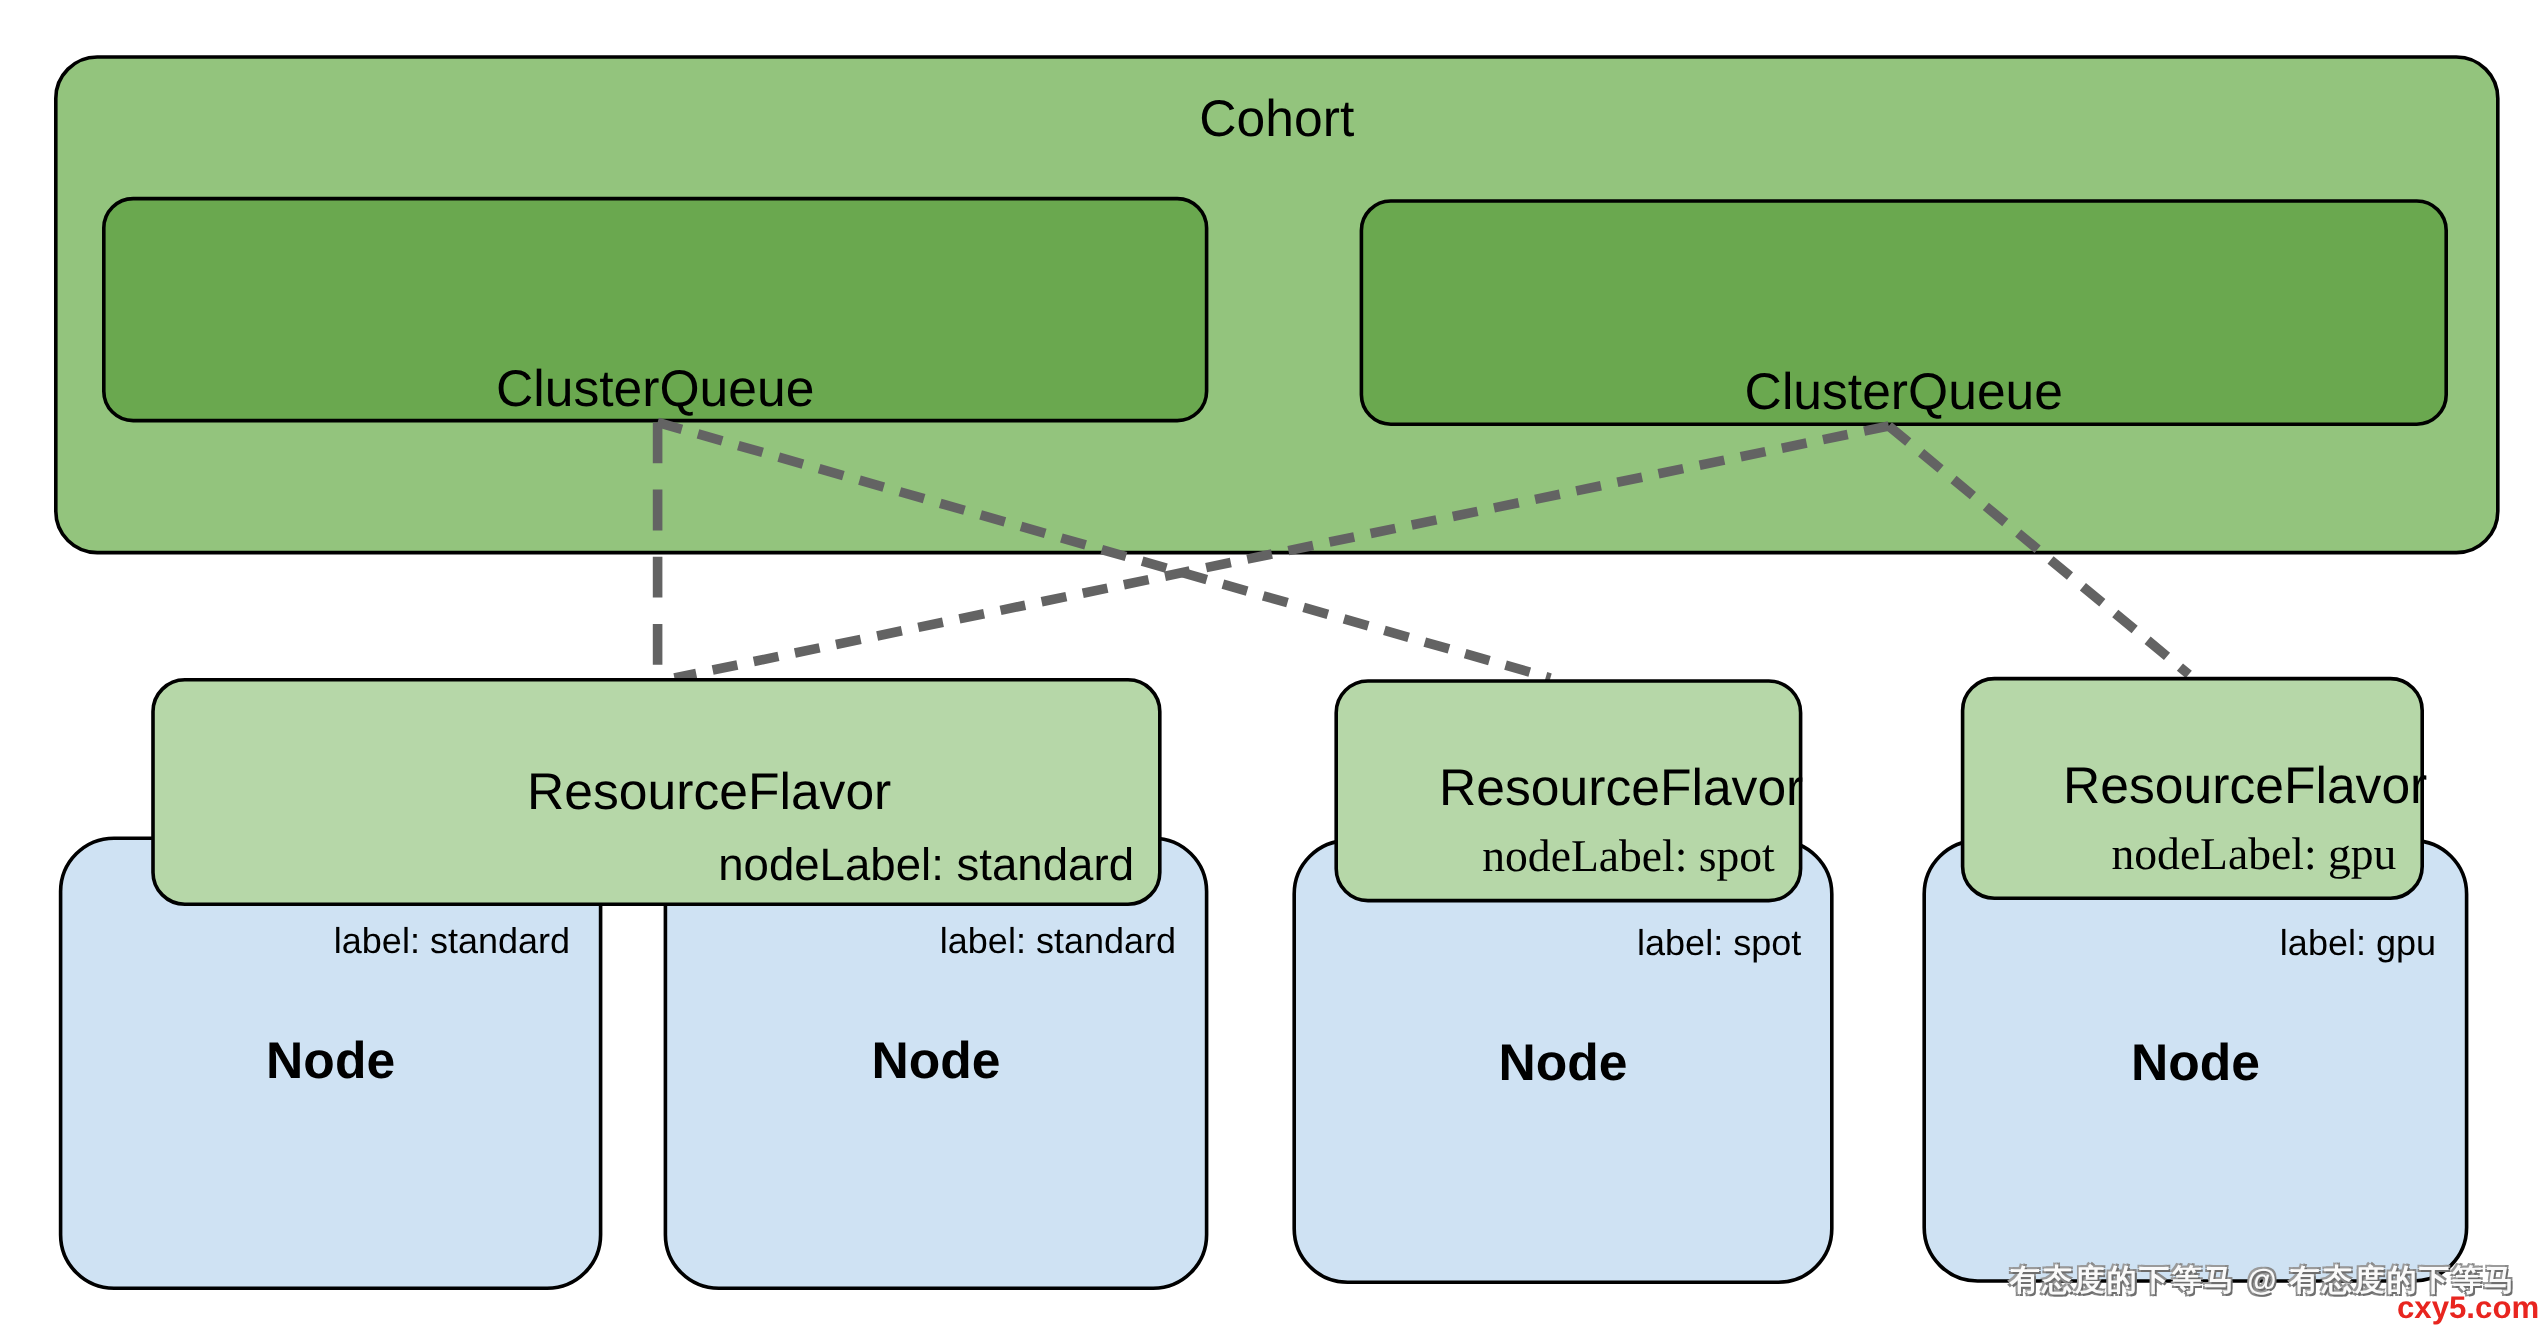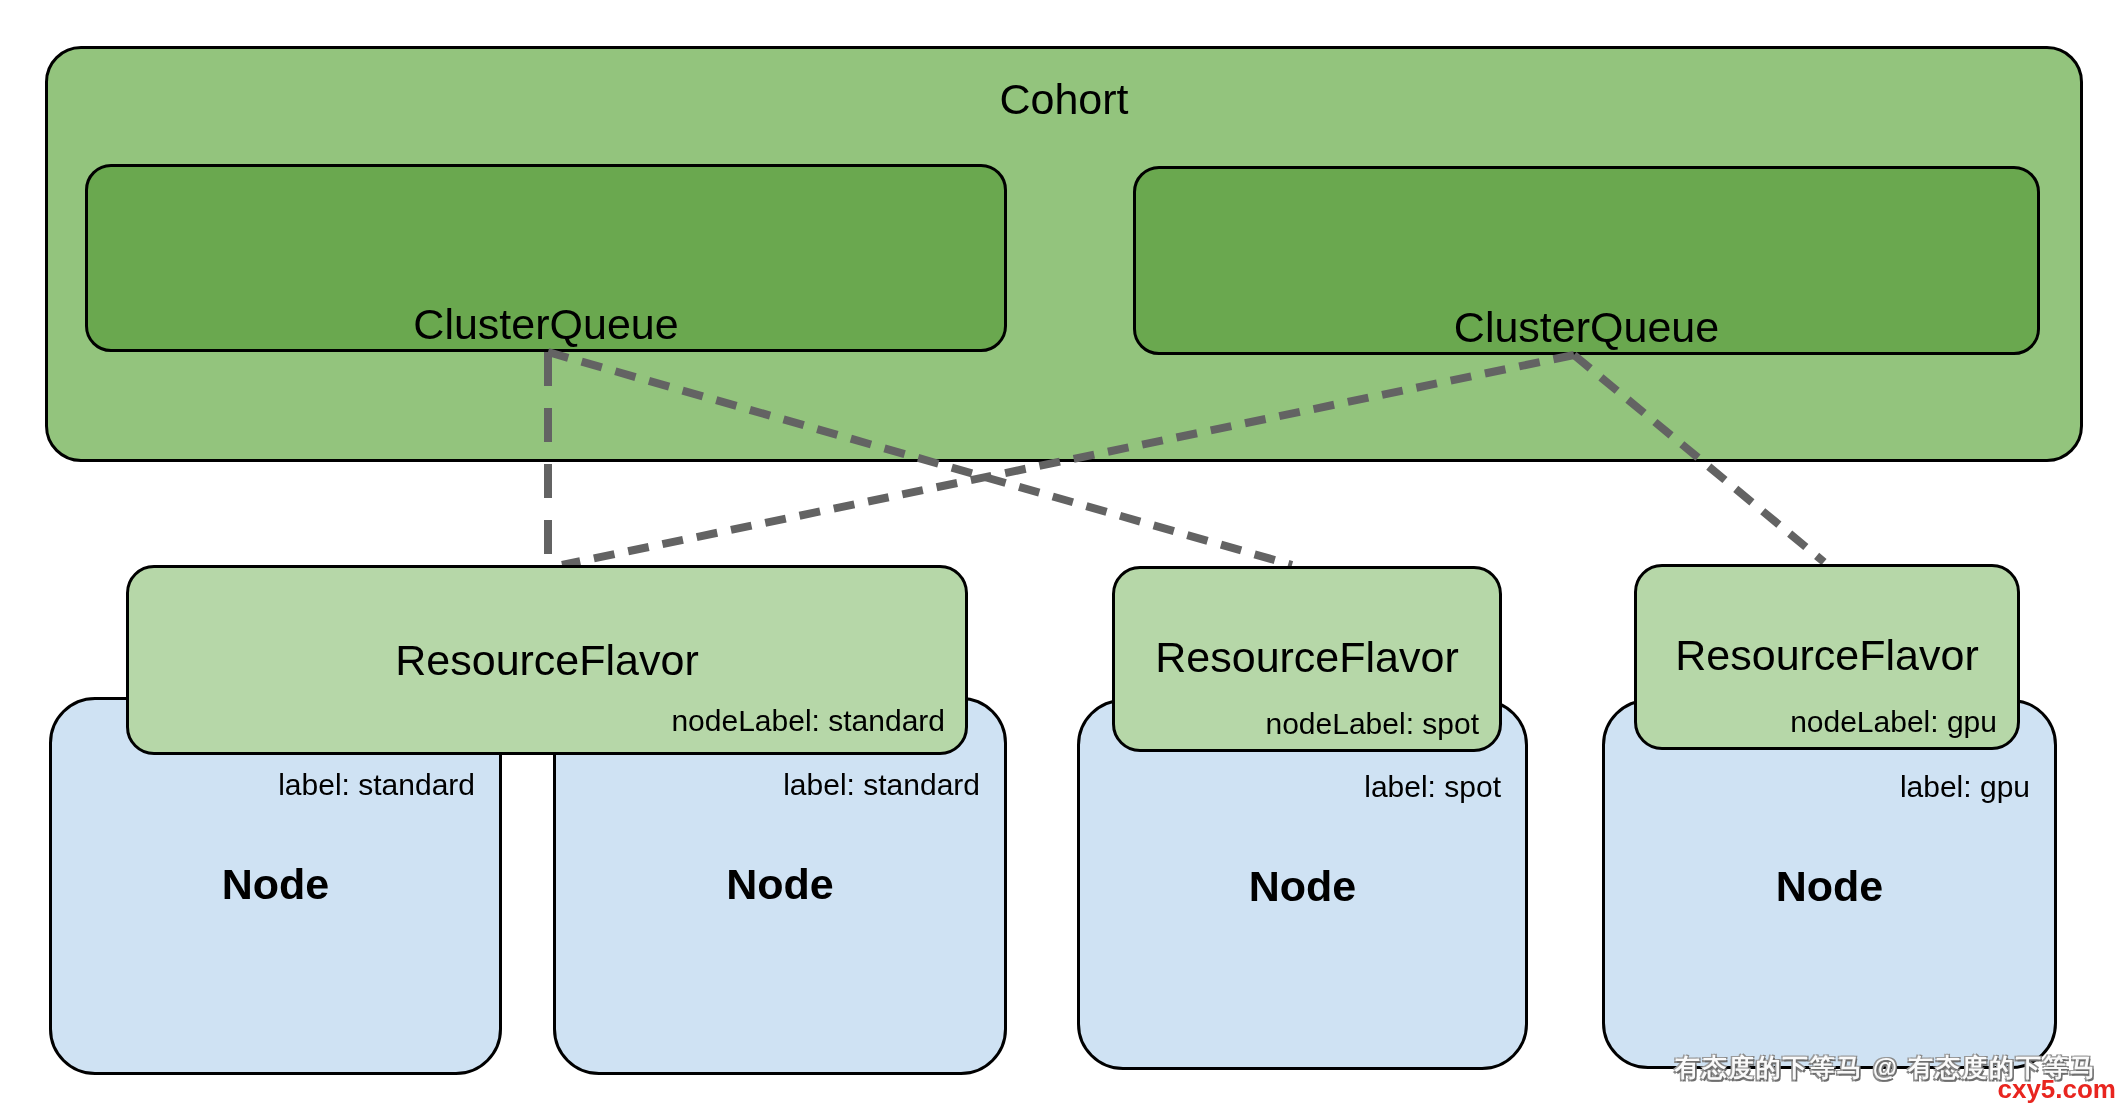--- a/index.html
+++ b/index.html
@@ -56,30 +56,30 @@
   .rf {
     background: var(--resource-flavor, #b6d7a8);
     border-radius: 28px;
     z-index: 4;
   }
   .rf1 { left: 126px;  top: 565px; width: 842px; height: 190px; }
   .rf2 { left: 1112px; top: 566px; width: 390px; height: 186px; }
   .rf3 { left: 1634px; top: 564px; width: 386px; height: 186px; }
   .rf-title {
     position: absolute; left: 0; width: 100%;
-    text-align: center; font-size: 43px; line-height: 52px;
+    text-align: center; font-size: 43px; line-height: 52px; padding-left: 44px;
   }
   .rf1 .rf-title { top: 66px; }
   .rf2 .rf-title, .rf3 .rf-title { top: 62px; }
   .rf-tag {
     position: absolute; right: 20px;
-    font-size: 30px; line-height: 34px;
+    font-size: 38px; line-height: 34px;
   }
   .rf1 .rf-tag { top: 136px; }
-  .rf2 .rf-tag, .rf3 .rf-tag { top: 138px; }
+  .rf2 .rf-tag, .rf3 .rf-tag { top: 128px; font-family: Liberation Serif, serif; }
   .connections {
     position: absolute; left: 0; top: 0; width: 2120px; height: 1108px;
     z-index: 3; pointer-events: none;
   }
   .connections line {
     stroke: var(--connector, #636363);
     stroke-width: 8;
   }
   .dash-long { stroke-dasharray: 34 22; }
   .dash-med  { stroke-dasharray: 21 14; }

